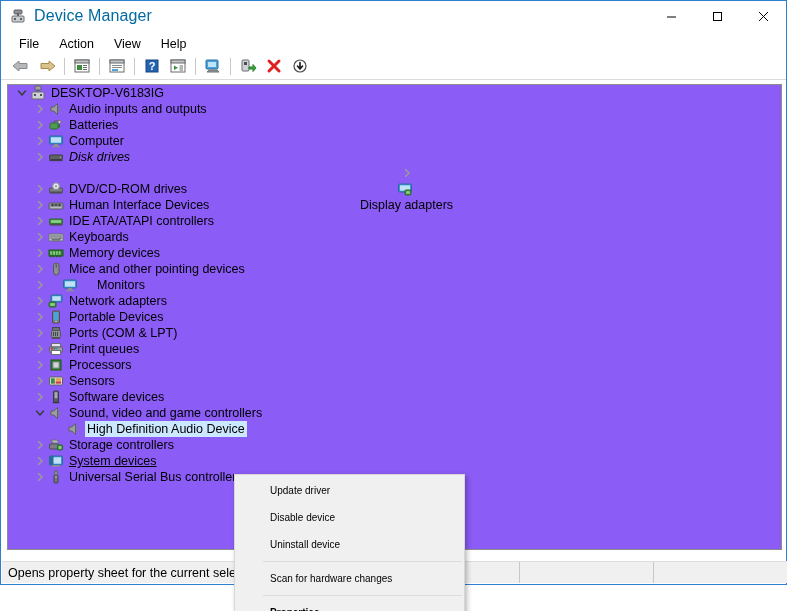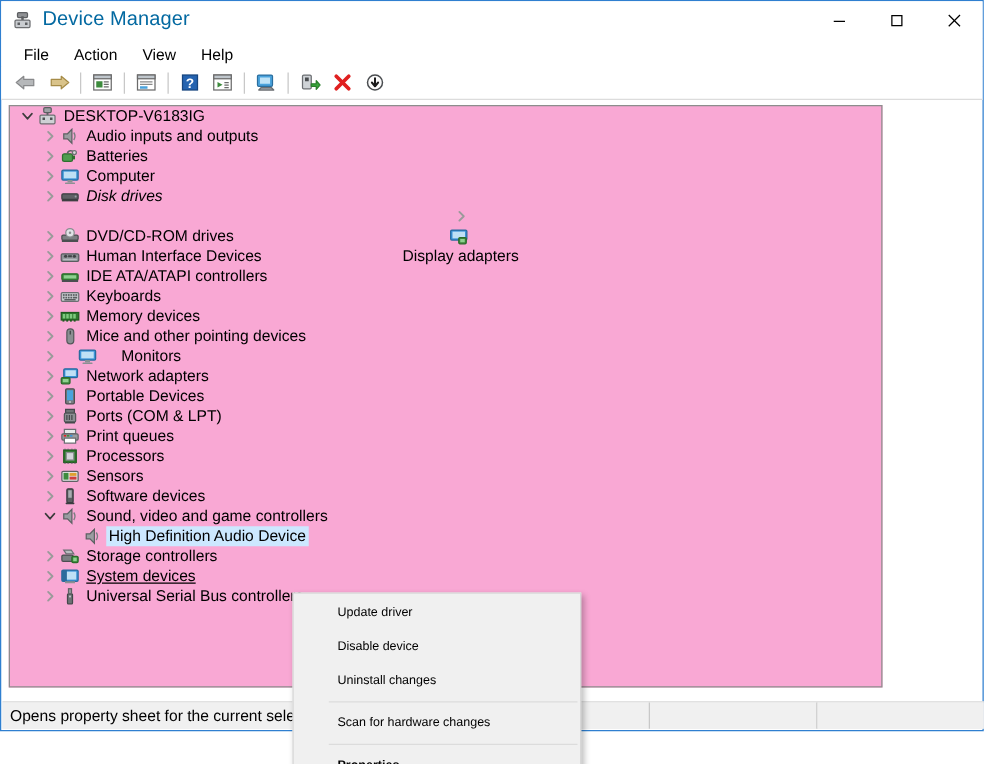--- a/index.html
+++ b/index.html
@@ -88,23 +88,23 @@
     width: 1px; height: 17px;
     background: #c8c8c8;
     margin: 0 4px;
   }
 
   
   #tree-panel {
     position: absolute;
     left: 6px;
     top: 83px;
-    width: 699px;
+    width: 775px;
     height: 466px;
-    background: #f9a8d4;
+    background: #8b5cf6;
     border: 1px solid #8d8d8d;
     box-sizing: border-box;
     overflow: hidden;
   }
   .tree-row {
     height: 16px;
     display: flex;
     align-items: center;
     font-size: 12.5px;
     color: #000;
@@ -692,18 +692,18 @@
     <div class="status-pane"></div>
     <div class="status-pane"></div>
     <div class="status-pane last"></div>
   </div>
 
 </div>
 
 <div id="context-menu">
     <div class="cm-item">Update driver</div>
     <div class="cm-item">Disable device</div>
-    <div class="cm-item">Uninstall changes</div>
+    <div class="cm-item">Uninstall device</div>
     <div class="cm-sep"></div>
     <div class="cm-item">Scan for hardware changes</div>
     <div class="cm-sep"></div>
     <div class="cm-item bold">Properties</div>
   </div>
 
 </body></html>

